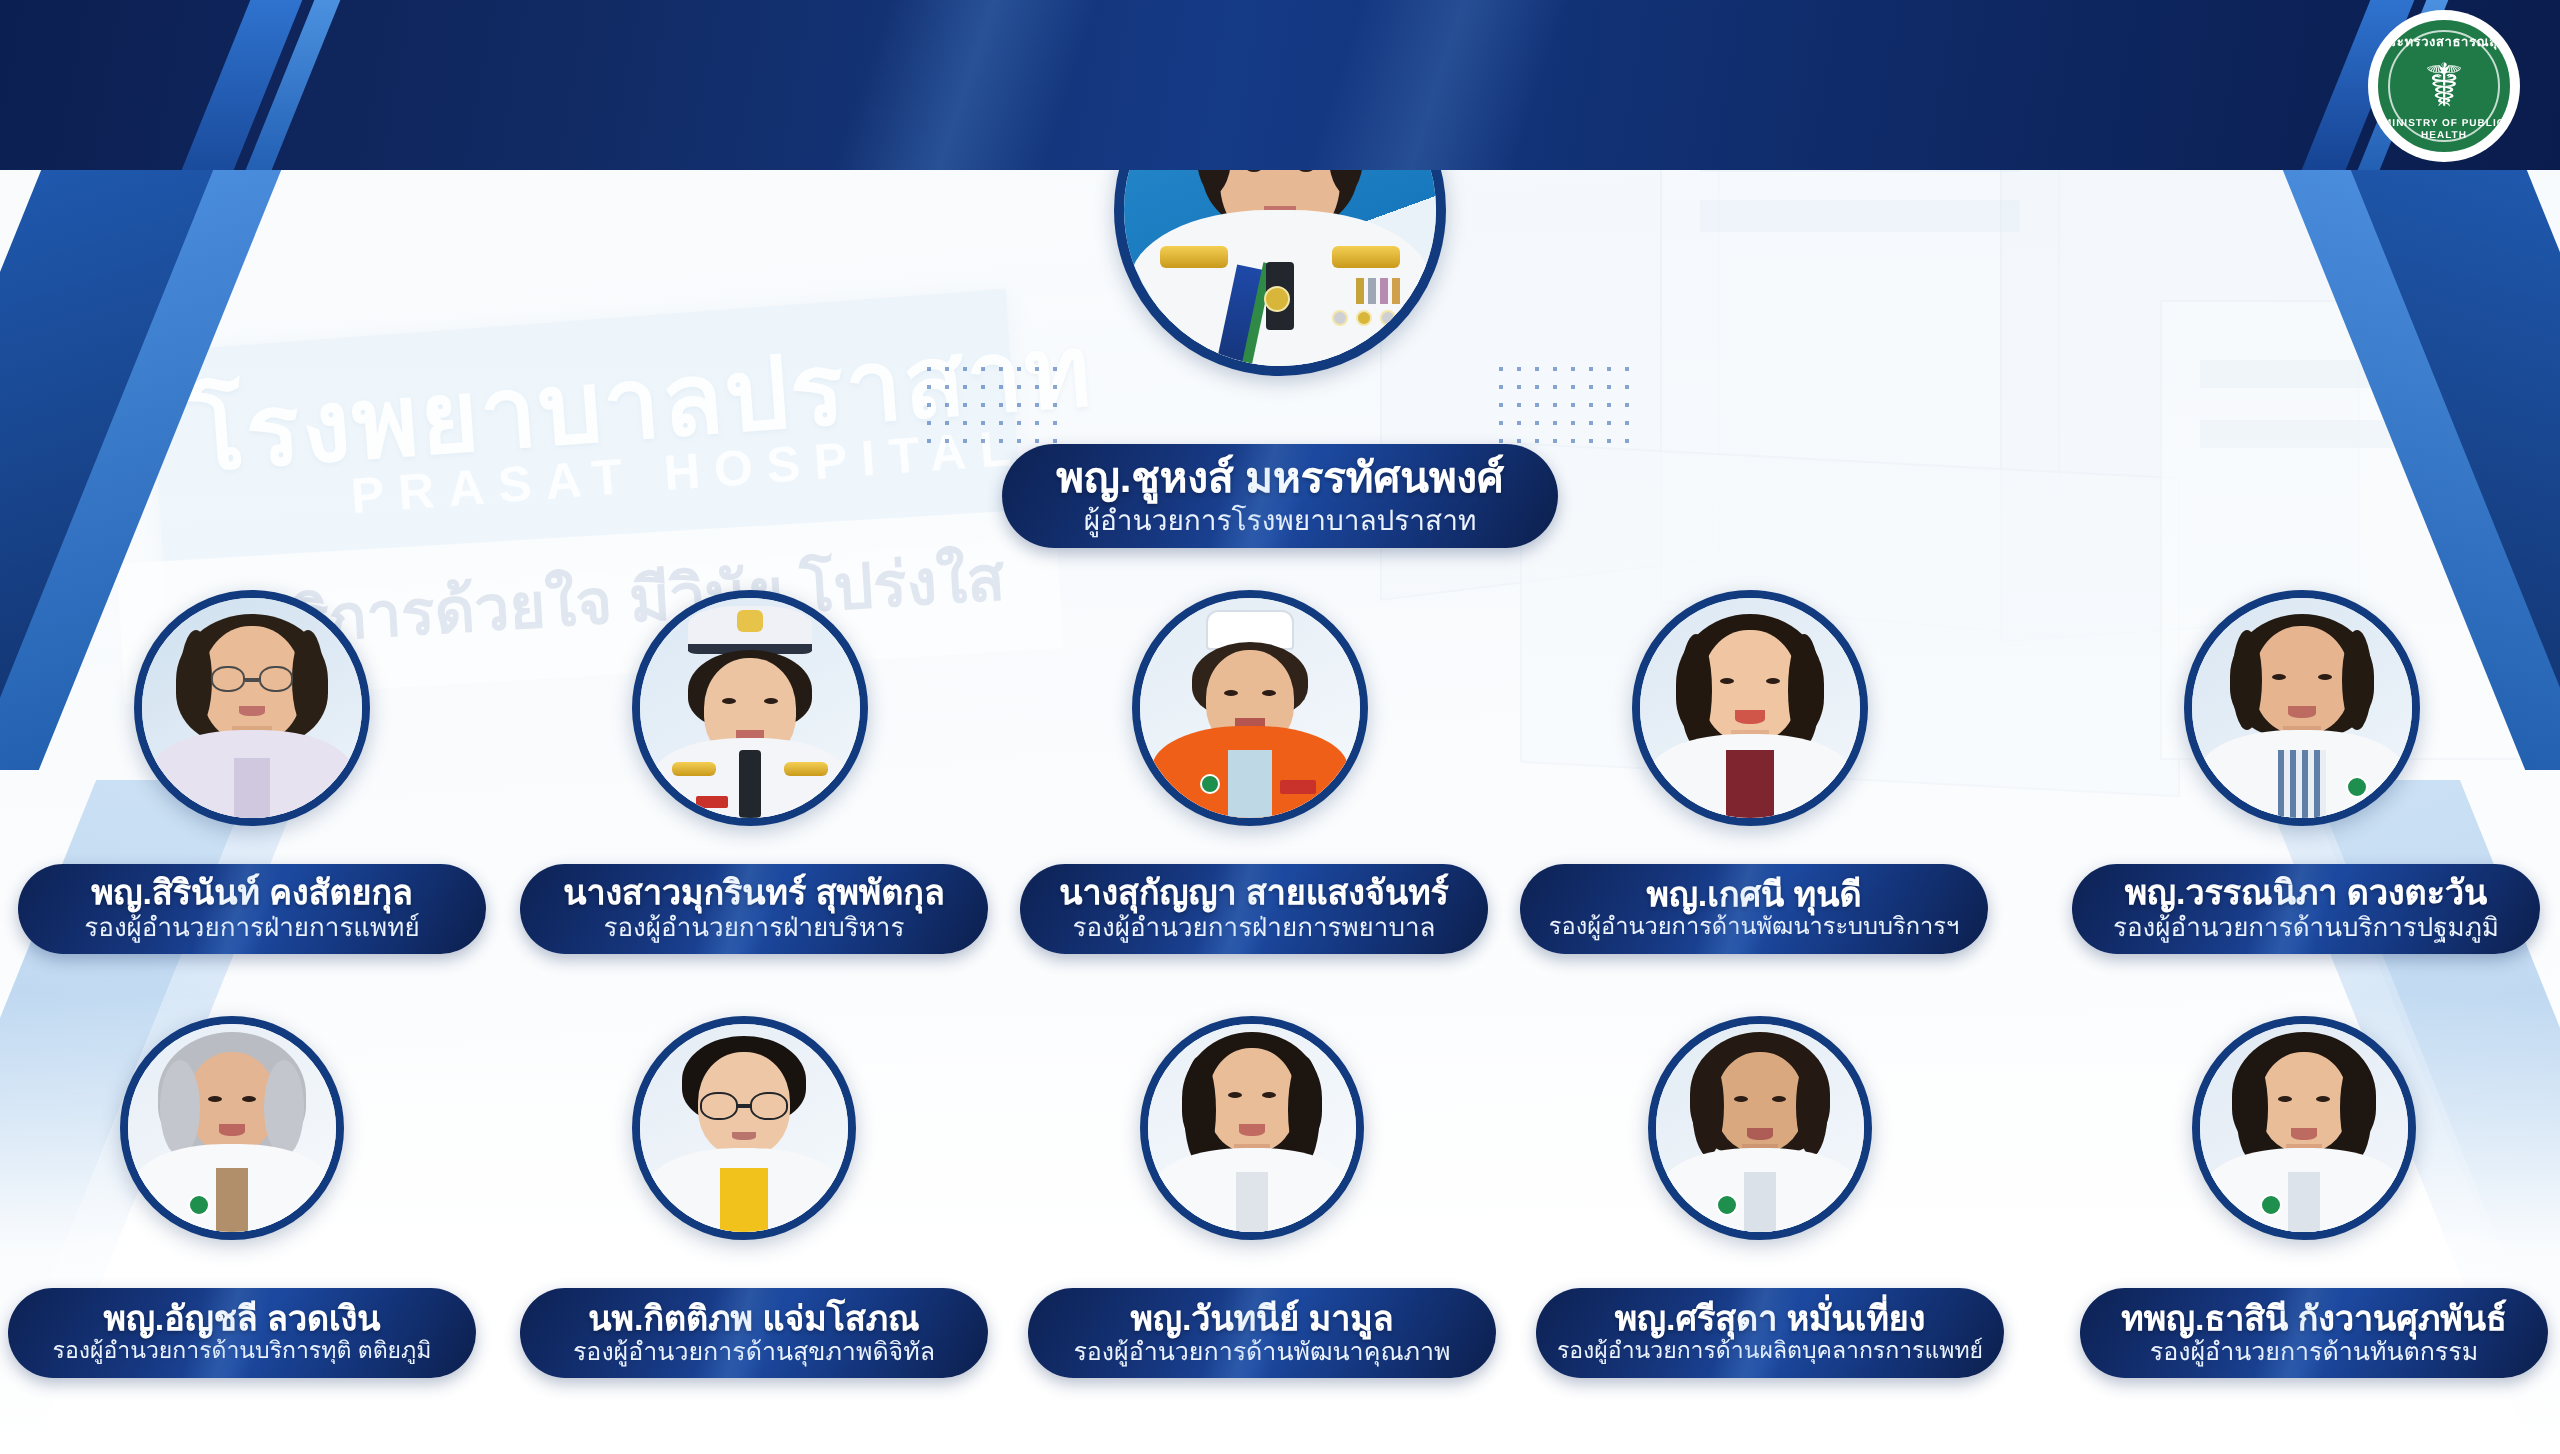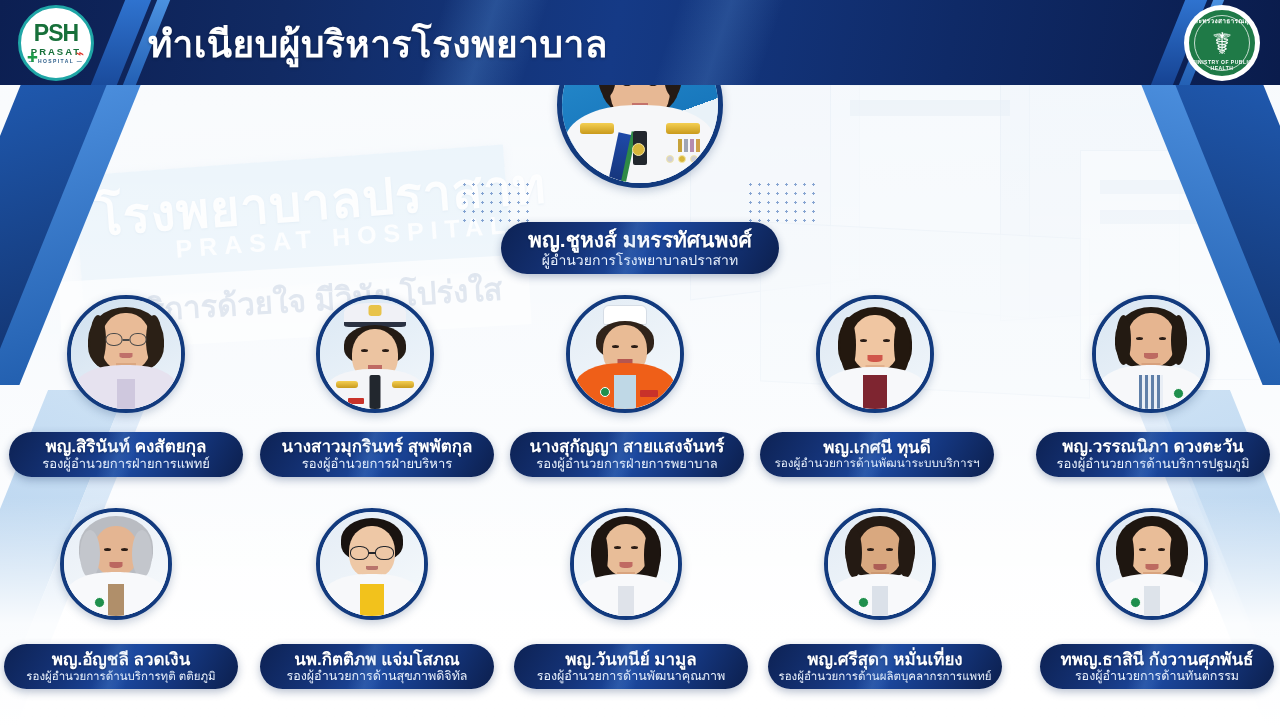--- a/index.html
+++ b/index.html
@@ -455,29 +455,21 @@
   <div class="dotgrid dg-left"></div>
   <div class="dotgrid dg-right"></div>
 
   <div class="header">
     <div class="header-bg"></div>
     <div class="hdr-diag d1"></div>
     <div class="hdr-diag d2"></div>
     <div class="hdr-diag d3"></div>
     <div class="hdr-diag d4"></div>
 
-    <div class="psh-logo">
-      <div class="psh-main">PSH</div>
-      <div class="psh-sub">PRASAT</div>
-      <div class="psh-sub2">— HOSPITAL —</div>
-      <div class="psh-cross">✚</div>
-      <div class="psh-pulse">⌁</div>
-    </div>
-
-    <div class="poster-title">ทำเนียบผู้บริหารโรงพยาบาล</div>
+
 
     <div class="moph-logo">
       <div class="moph-inner">
         <div class="moph-arc-top">กระทรวงสาธารณสุข</div>
         <div class="moph-cad">☤</div>
         <div class="moph-arc-bot">MINISTRY OF PUBLIC HEALTH</div>
       </div>
     </div>
   </div>
 

